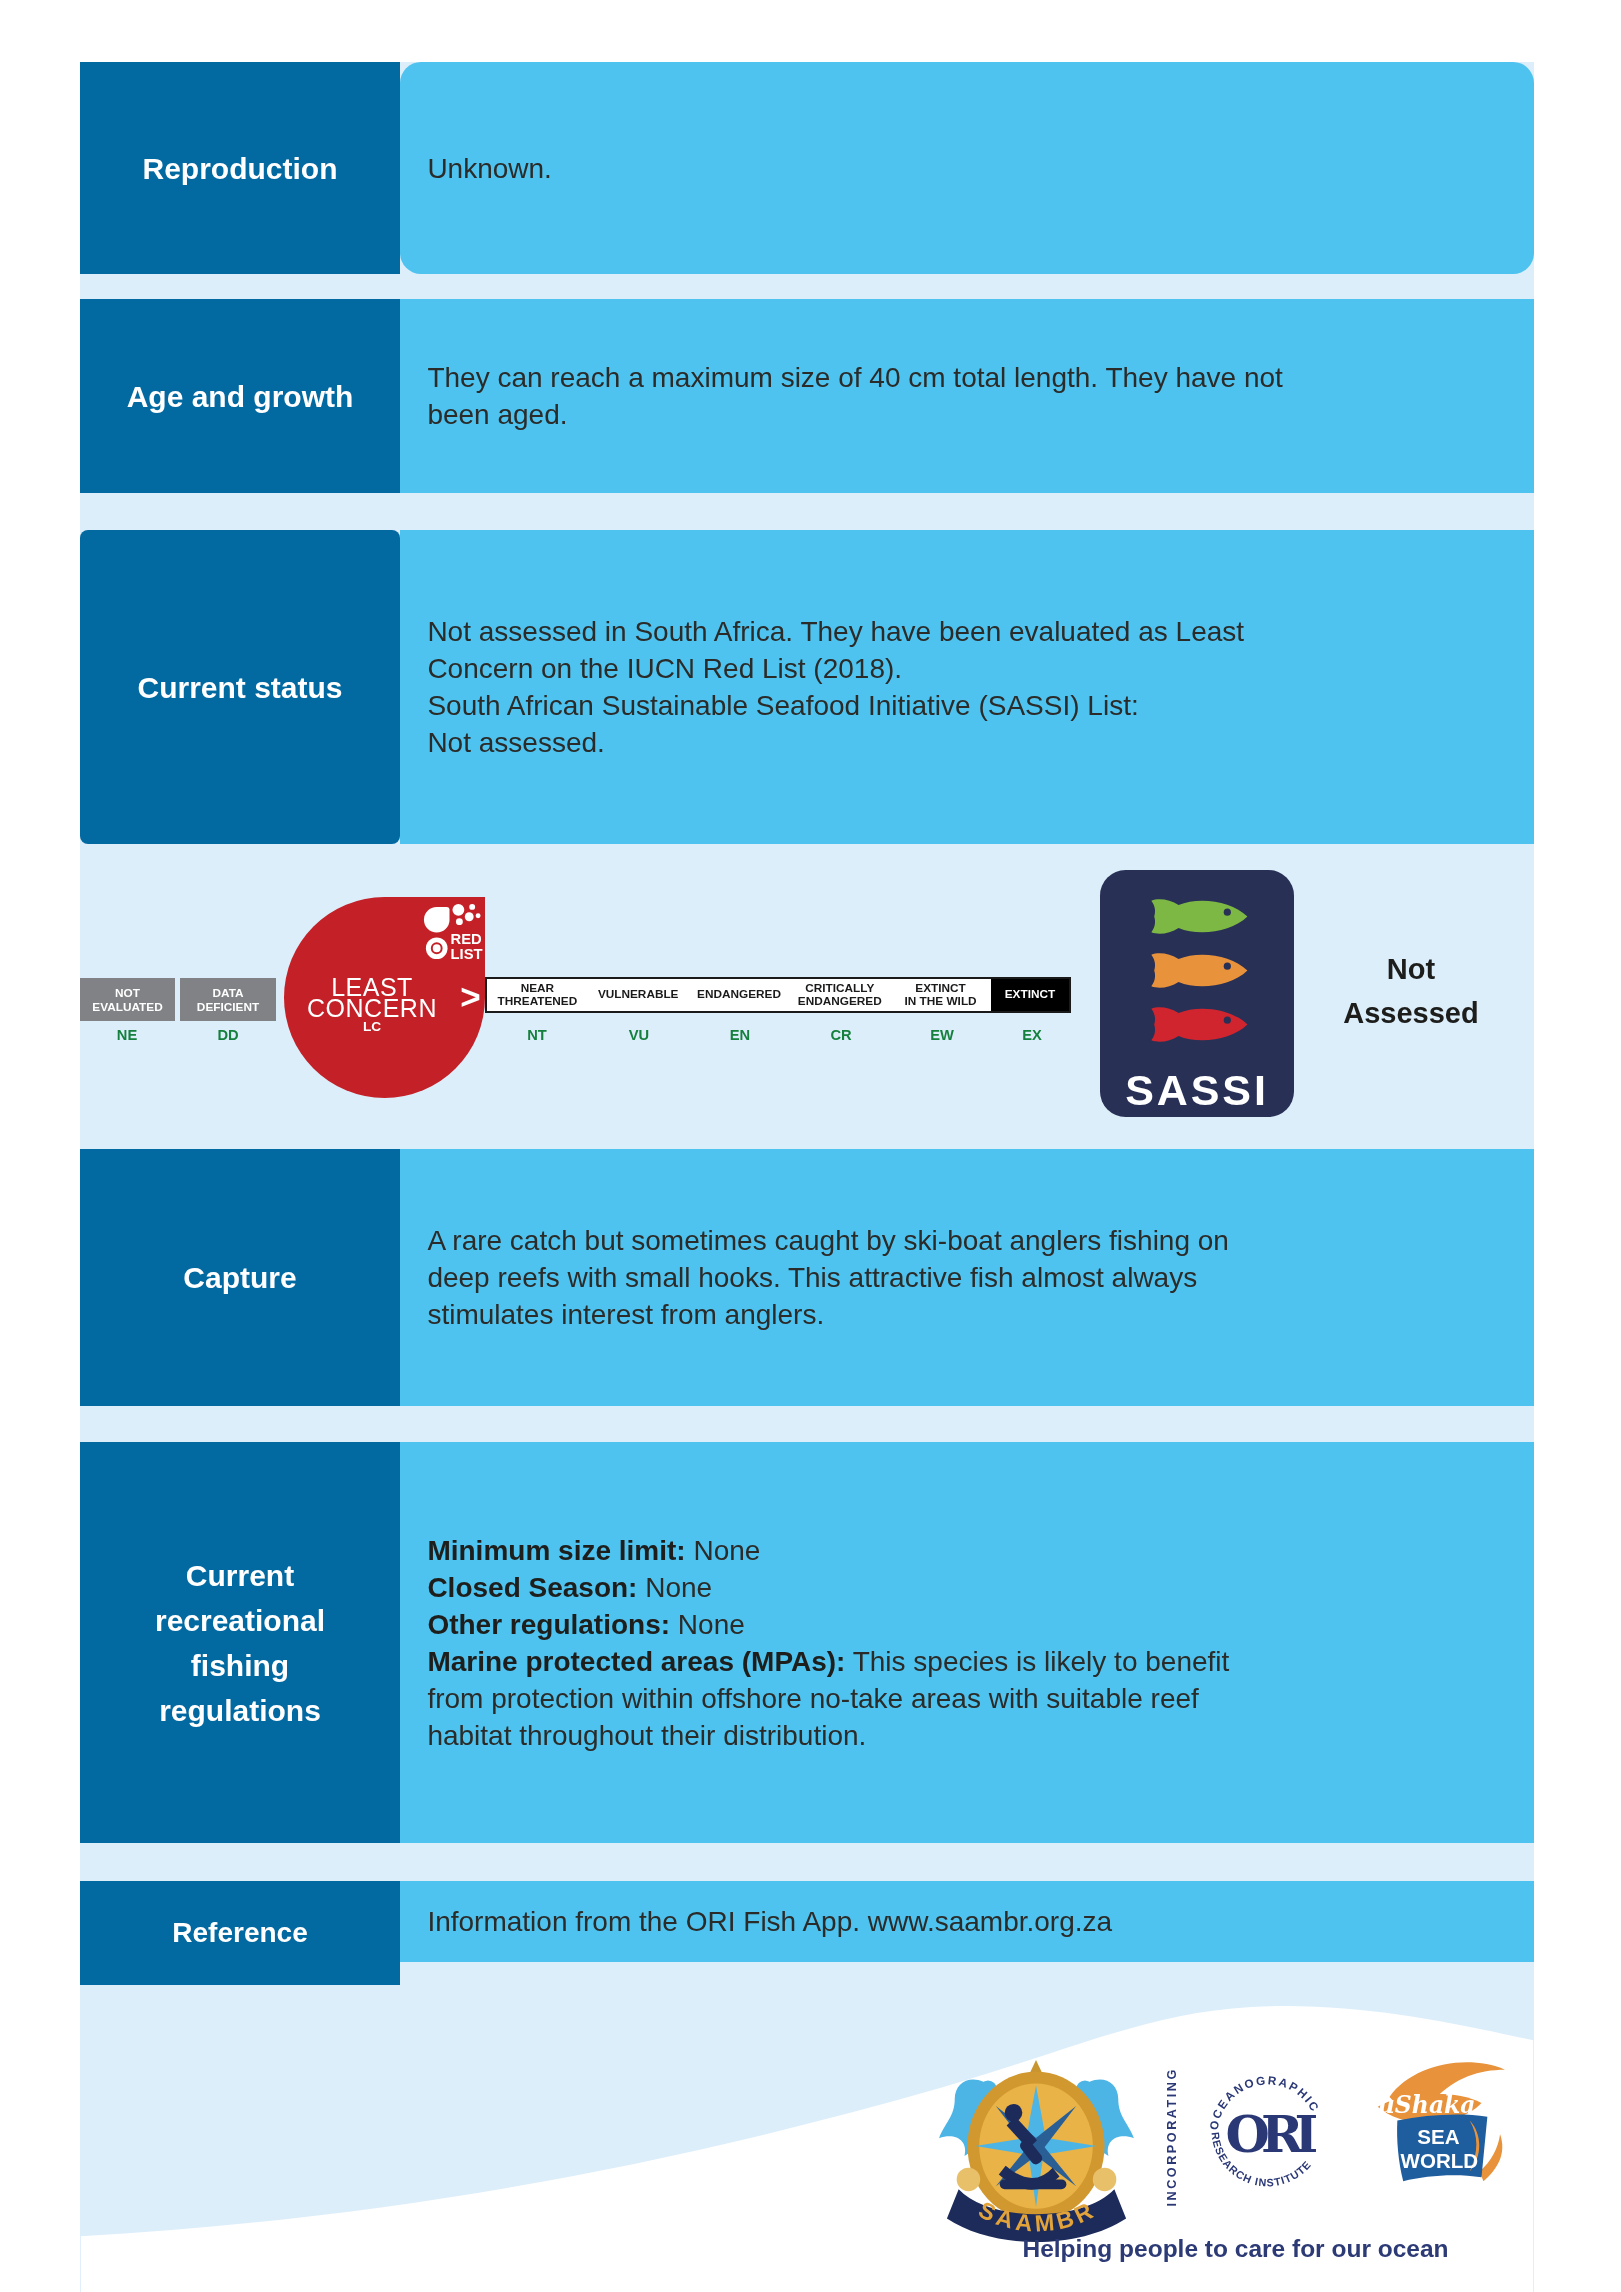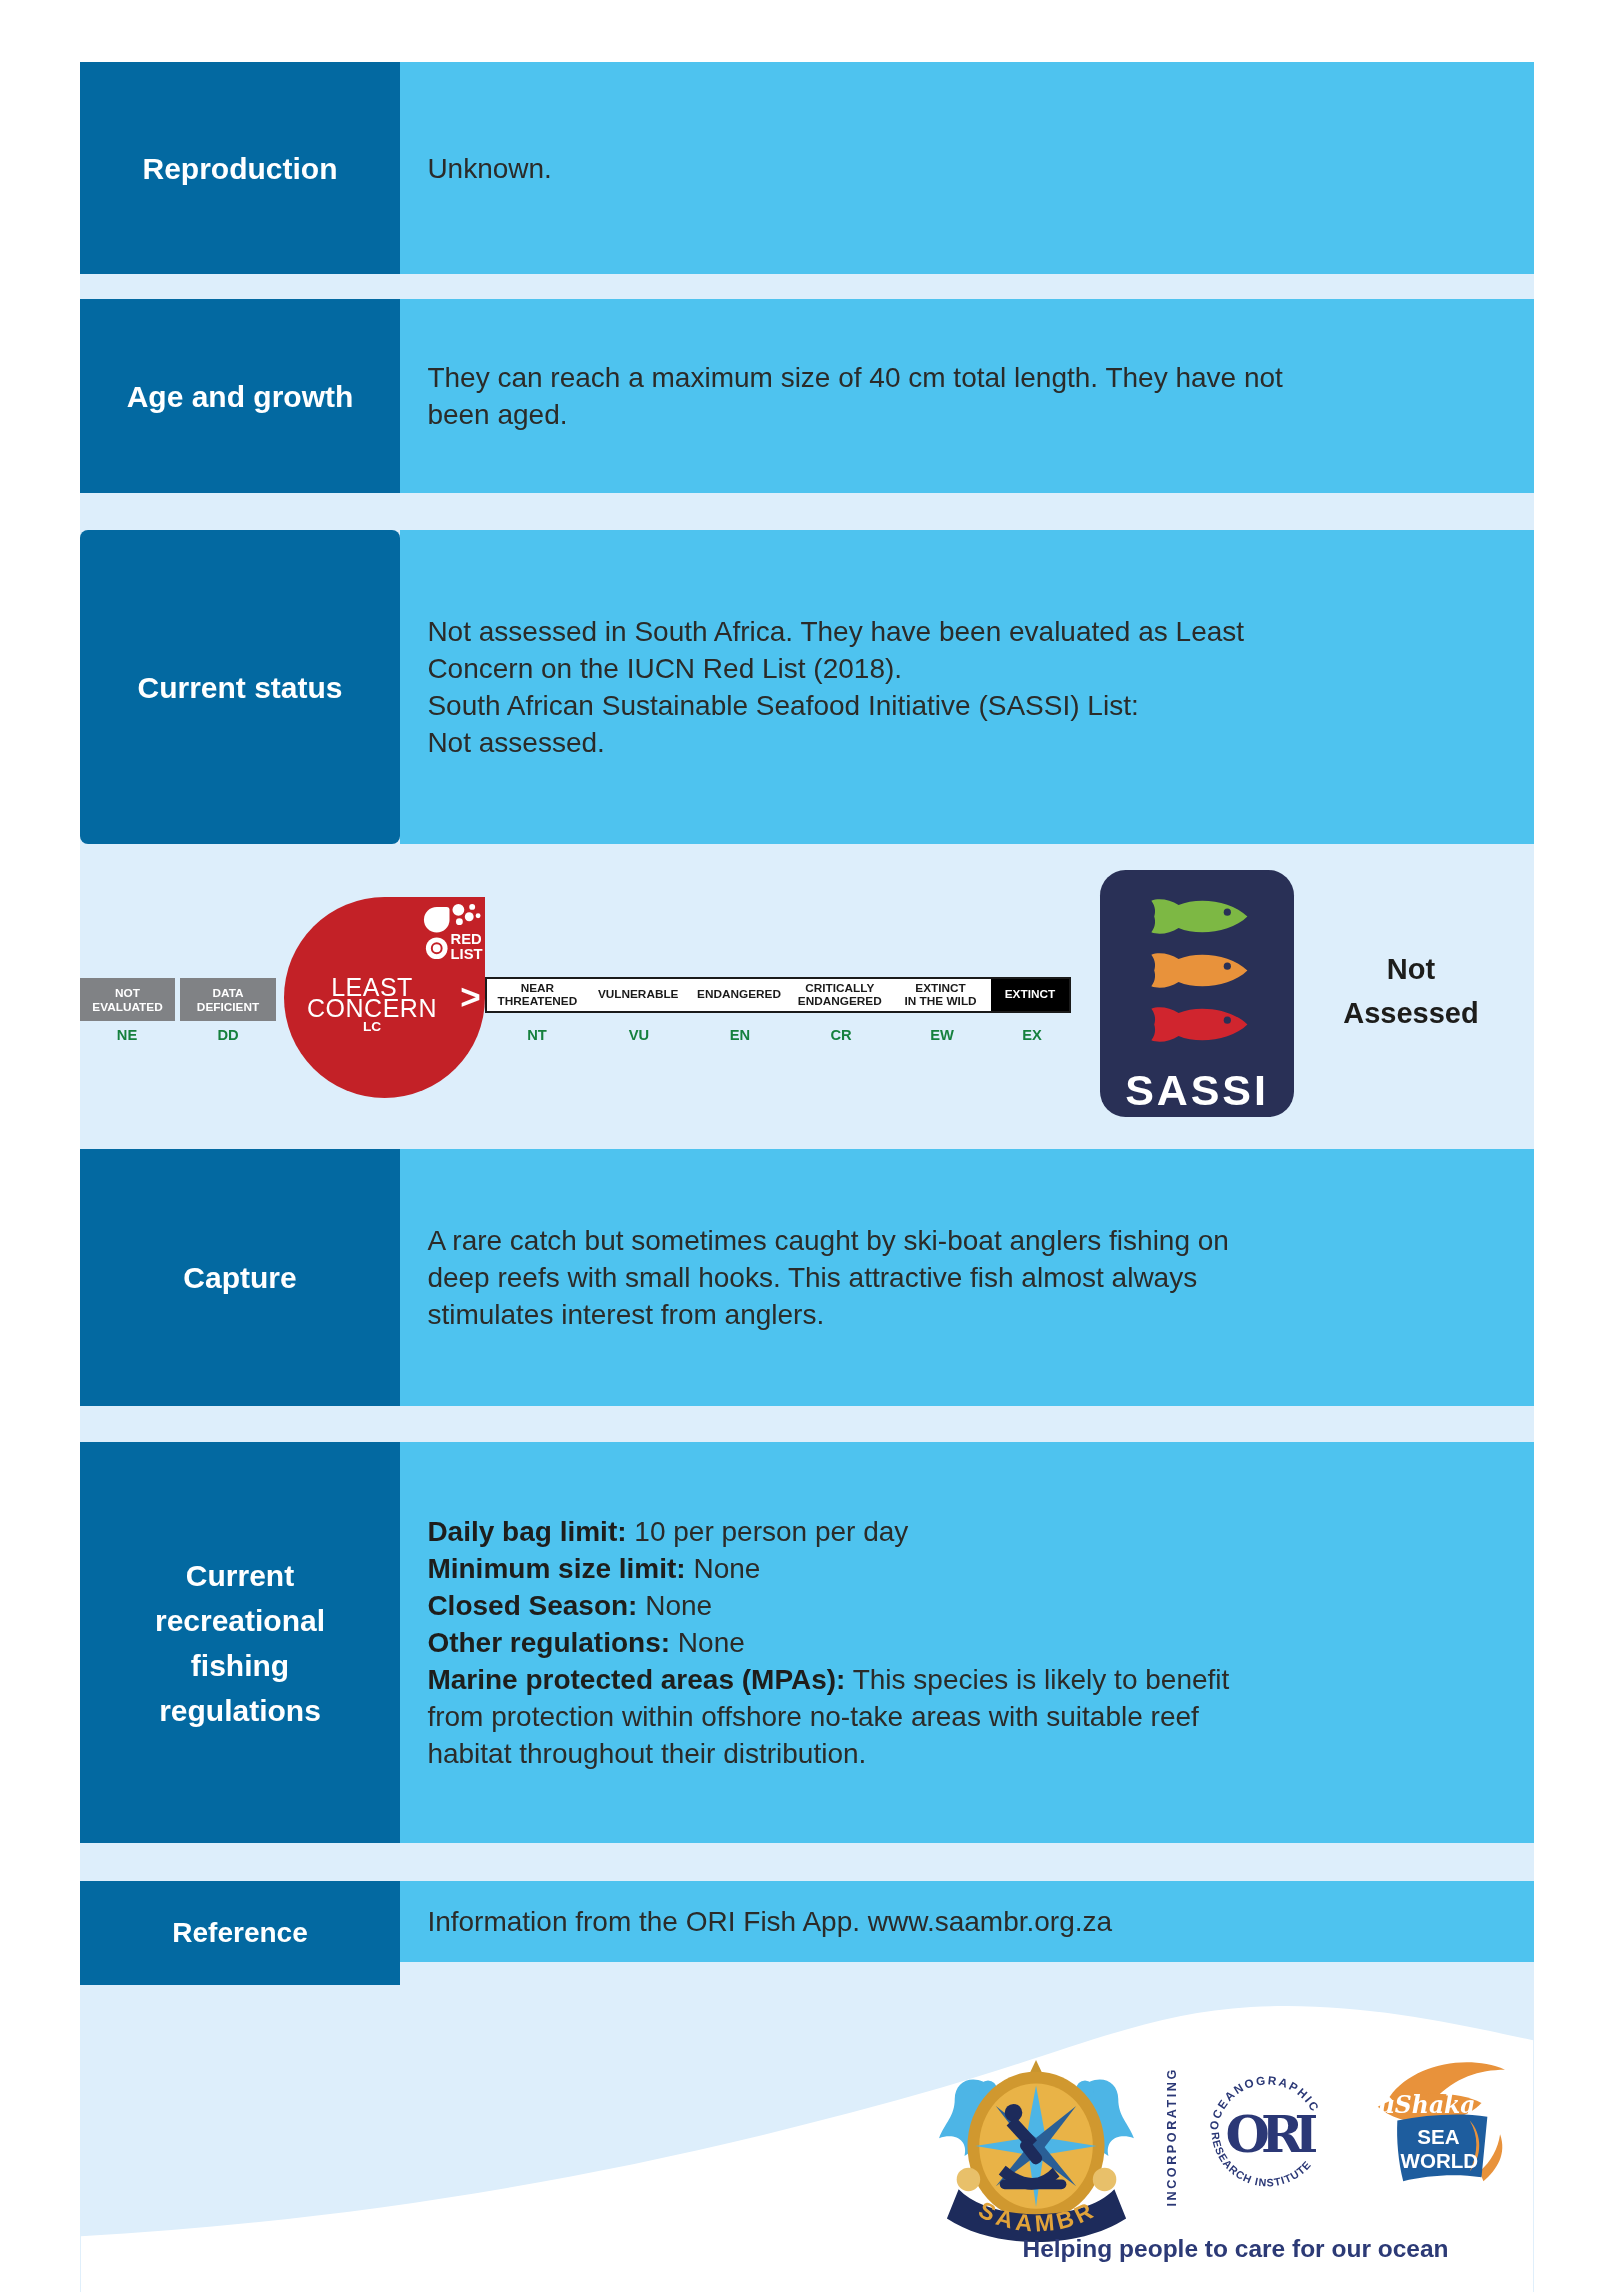--- a/index.html
+++ b/index.html
@@ -89,21 +89,21 @@
   }
 </style>
 </head>
 <body>
 
 <div class="abs pale-base"></div>
 
 <div class="abs row-label" style="top:62px;height:212px;">
   <span>Reproduction</span>
 </div>
-<div class="abs row-content" style="top:62px;height:212px;">
+<div class="abs row-content" style="top:62px;height:212px;border-radius:21px;">
   <div class="body-text">Unknown.</div>
 </div>
 
 <div class="abs row-label" style="top:299px;height:194px;">
   <span>Age and growth</span>
 </div>
 <div class="abs row-content" style="top:299px;height:194px;">
   <div class="body-text">They can reach a maximum size of 40 cm total length. They have not
 been aged.</div>
 </div>
@@ -190,21 +190,20 @@
   <div class="body-text">A rare catch but sometimes caught by ski-boat anglers fishing on
 deep reefs with small hooks. This attractive fish almost always
 stimulates interest from anglers.</div>
 </div>
 
 <div class="abs row-label" style="top:1442px;height:401px;">
   <span>Current recreational fishing regulations</span>
 </div>
 <div class="abs row-content" style="top:1442px;height:401px;">
   <div>
-    <div class="reg-line"><span class="reg-term">Daily bag limit:</span><span class="reg-value"> 10 per person per day</span></div>
     <div class="reg-line"><span class="reg-term">Minimum size limit:</span><span class="reg-value"> None</span></div>
     <div class="reg-line"><span class="reg-term">Closed Season:</span><span class="reg-value"> None</span></div>
     <div class="reg-line"><span class="reg-term">Other regulations:</span><span class="reg-value"> None</span></div>
     <div class="reg-line"><span class="reg-term">Marine protected areas (MPAs):</span><span class="reg-value"> This species is likely to benefit
 from protection within offshore no-take areas with suitable reef
 habitat throughout their distribution.</span></div>
   </div>
 </div>
 
 <div class="abs row-label" style="top:1881px;height:104px;font-size:28px;">

